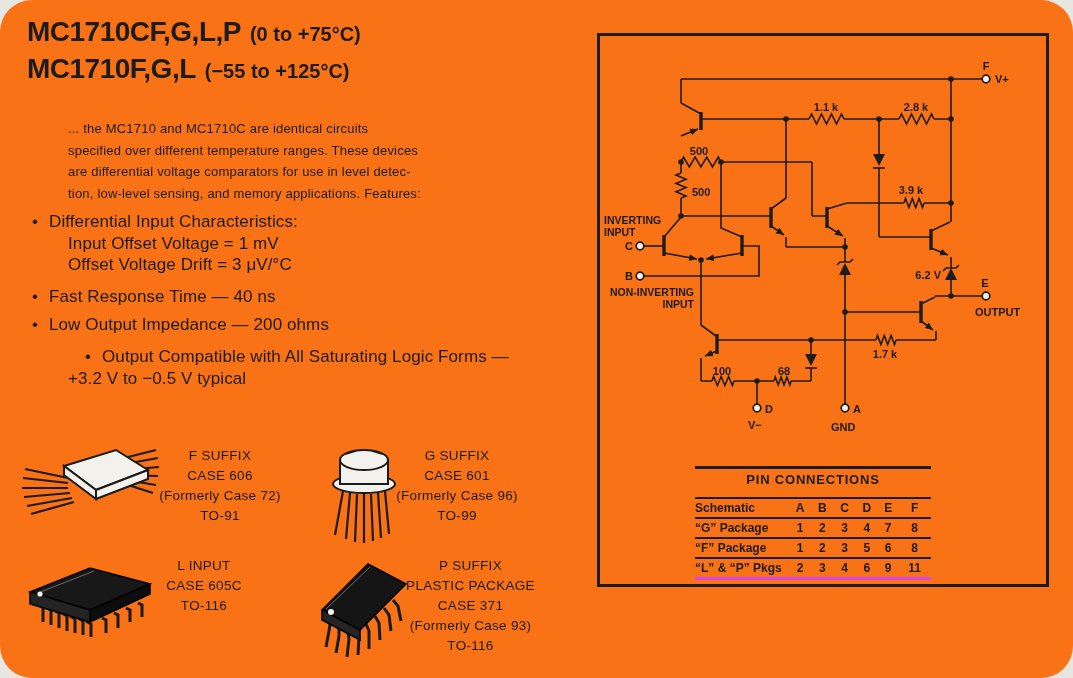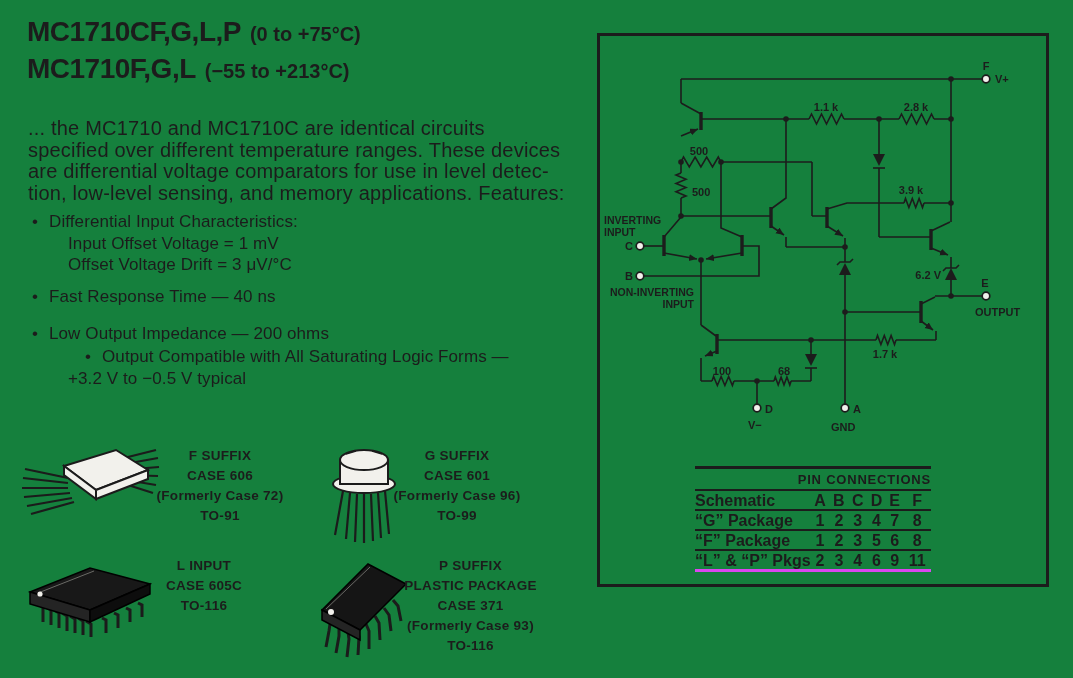--- a/index.html
+++ b/index.html
@@ -1,81 +1,81 @@
 <!DOCTYPE html>
 <html><head>
 <meta charset="utf-8">
 <style>
   html,body{margin:0;padding:0;background:#e8e6e0;}
-  .page{position:relative;width:1073px;height:678px;background:#15803d;color:#1c1c1c;
-        font-family:"Liberation Sans",sans-serif;overflow:hidden;}
+  .page{position:relative;width:1073px;height:678px;background:#f97316;color:#1c1c1c;
+        font-family:"Liberation Sans",sans-serif;overflow:hidden;border-radius:32px;}
   .abs{position:absolute;white-space:nowrap;}
   
   .title-line{font-weight:bold;}
   .model{font-size:28px;letter-spacing:-0.5px;}
   .temp{font-size:20px;margin-left:9px;letter-spacing:0;}
   
-  .desc{font-size:20px;line-height:21.5px;letter-spacing:0.2px;}
+  .desc{font-size:13px;line-height:21.5px;letter-spacing:0.2px;margin-left:40px;}
   
   .feat{font-size:17px;letter-spacing:0.1px;}
   .bullet{display:inline-block;width:17px;}
   
-  .pkg-caption{position:absolute;text-align:center;font-weight:bold;font-size:13.5px;
+  .pkg-caption{position:absolute;text-align:center;font-weight:normal;font-size:13.5px;
                line-height:20px;letter-spacing:0.3px;}
   .pkg-caption div{white-space:nowrap;}
   
   .schem{position:absolute;left:597px;top:33px;width:446px;height:548px;
          border:3px solid #1c1c1c;}
   .schem svg{position:absolute;left:0;top:0;}
   .w{fill:none;stroke:#1c1c1c;stroke-width:1.6;}
   .bar{fill:none;stroke:#1c1c1c;stroke-width:3.4;}
   .dot{fill:#1c1c1c;stroke:none;}
   .term{fill:#f2f1ec;stroke:#1c1c1c;stroke-width:1.7;}
   .tri{fill:#1c1c1c;stroke:none;}
   .lbl{font-family:"Liberation Sans",sans-serif;font-size:11px;font-weight:bold;fill:#1c1c1c;}
   .lbs{font-family:"Liberation Sans",sans-serif;font-size:10.5px;font-weight:bold;fill:#1c1c1c;}
   
   .pin-table{position:absolute;left:95px;top:430px;width:236px;font-weight:bold;
              border-top:3px solid #1c1c1c;}
-  .pt-title{text-align:right;font-size:13px;letter-spacing:0.8px;padding:3px 0 2px 0;
+  .pt-title{text-align:center;font-size:13px;letter-spacing:0.8px;padding:3px 0 10px 0;
             border-bottom:2.5px solid #1c1c1c;}
-  .pin-table table{border-collapse:collapse;width:100%;font-size:16px;font-weight:bold;}
+  .pin-table table{border-collapse:collapse;width:100%;font-size:12px;font-weight:bold;}
   .pin-table tr{border-bottom:2px solid #1c1c1c;}
   .pin-table tr:last-child{border-bottom:3px solid #d946ef;}
   .pin-table th,.pin-table td{padding:2px 0 1px 0;text-align:center;font-weight:bold;
             line-height:15px;}
   .pin-table .lab{text-align:left;width:94px;white-space:nowrap;}
   
   .pk{fill:none;stroke:#1b1b1b;stroke-width:2.2;}
   .pkf{fill:#f2f1ec;stroke:#1b1b1b;stroke-width:2;}
 </style>
 </head>
 <body>
 
 <div class="page">
 
   <div class="abs title-line" style="left:27px;top:16px;">
     <span class="model">MC1710CF,G,L,P</span><span class="temp">(0 to +75°C)</span>
   </div>
   <div class="abs title-line" style="left:27px;top:53px;">
-    <span class="model">MC1710F,G,L</span><span class="temp">(−55 to +213°C)</span>
+    <span class="model">MC1710F,G,L</span><span class="temp">(−55 to +125°C)</span>
   </div>
 
   <div class="abs desc" style="left:28px;top:118px;">
     <div>... the MC1710 and MC1710C are identical circuits</div>
     <div>specified over different temperature ranges. These devices</div>
     <div>are differential voltage comparators for use in level detec-</div>
     <div>tion, low-level sensing, and memory applications. Features:</div>
   </div>
 
   <div class="abs feat" style="left:32px;top:212px;"><span class="bullet">•</span><span>Differential Input Characteristics:</span></div>
   <div class="abs feat" style="left:68px;top:234px;"><span>Input Offset Voltage = 1 mV</span></div>
   <div class="abs feat" style="left:68px;top:255px;"><span>Offset Voltage Drift = 3 μV/°C</span></div>
   <div class="abs feat" style="left:32px;top:287px;"><span class="bullet">•</span><span>Fast Response Time — 40 ns</span></div>
-  <div class="abs feat" style="left:32px;top:324px;"><span class="bullet">•</span><span>Low Output Impedance — 200 ohms</span></div>
+  <div class="abs feat" style="left:32px;top:315px;"><span class="bullet">•</span><span>Low Output Impedance — 200 ohms</span></div>
   <div class="abs feat" style="left:43px;top:347px;margin-left:42px;"><span class="bullet">•</span><span>Output Compatible with All Saturating Logic Forms —</span></div>
   <div class="abs feat" style="left:68px;top:369px;"><span>+3.2 V to −0.5 V typical</span></div>
 
   <svg class="abs" style="left:20px;top:438px;" width="142" height="96" viewBox="0 0 142 96">
     <g>
       <path class="pk" d="M48,40 L5,31 M48,45 L3,40 M48,50 L2,50 M50,55 L4,59 M52,60 L7,68 M54,64 L11,76"></path>
       <path class="pk" d="M96,22 L136,12 M99,27 L138,20 M102,32 L139,29 M104,37 L138,38 M106,42 L136,47 M108,47 L133,55"></path>
     </g>
     <g>
       <path class="pkf" d="M44,28 L96,12 L128,32 L76,52 Z"></path>

